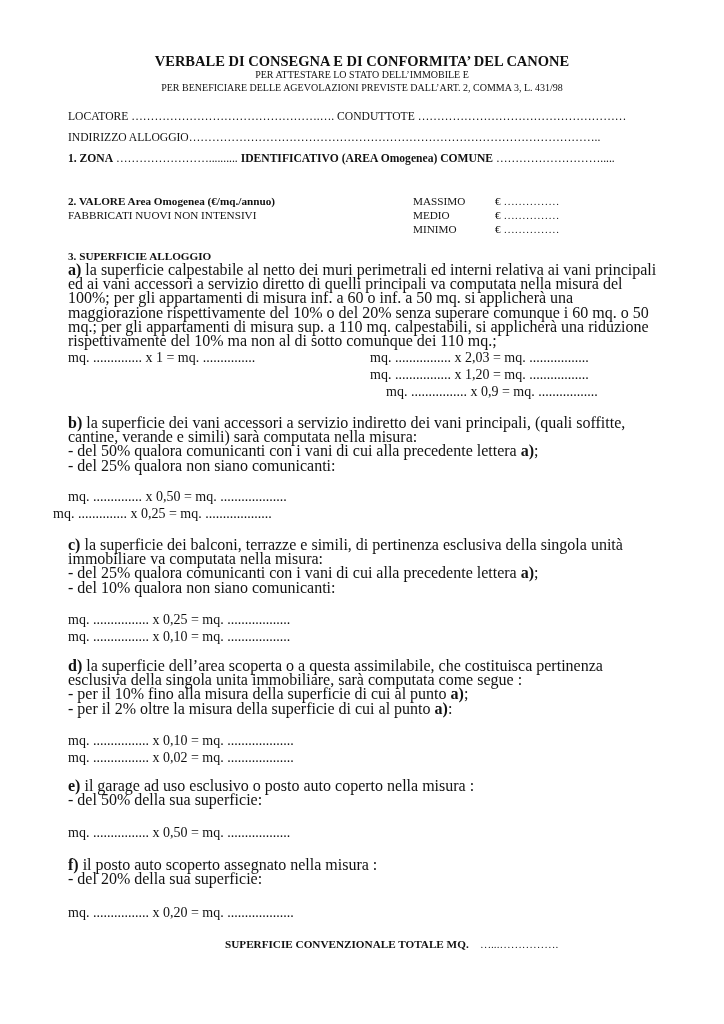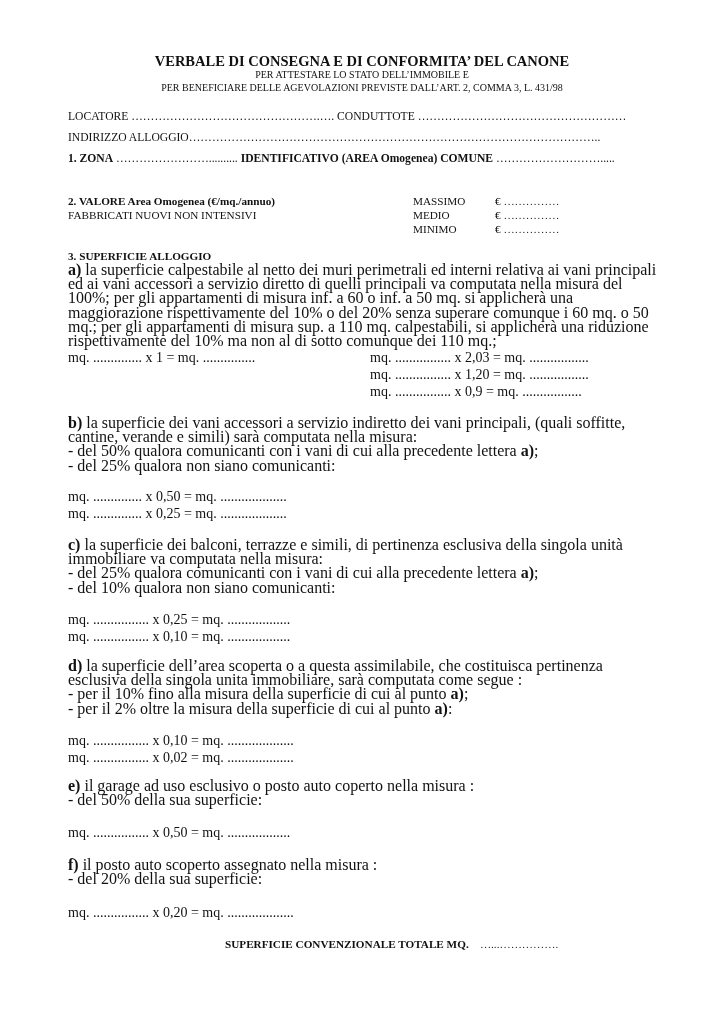--- a/index.html
+++ b/index.html
@@ -56,30 +56,30 @@
 
   <div class="abs small b" style="left:68px; top:250px;">3. SUPERFICIE ALLOGGIO</div>
 
   <div class="para" style="top:263px;">
     <span class="b">a)</span><span> la superficie calpestabile al netto dei muri perimetrali ed interni relativa ai vani principali ed ai vani accessori a servizio diretto di quelli principali va computata nella misura del 100%; per gli appartamenti di misura inf. a 60 o inf. a 50 mq. si applicherà una maggiorazione rispettivamente del 10% o del 20% senza superare comunque i 60 mq. o 50 mq.; per gli appartamenti di misura sup. a 110 mq. calpestabili, si applicherà una riduzione rispettivamente del 10% ma non al di sotto comunque dei 110 mq.;</span>
   </div>
 
   <div class="abs calc" style="left:68px; top:350px;">mq. .............. x 1 = mq. ...............</div>
   <div class="abs calc" style="left:370px; top:350px;">mq. ................ x 2,03 =  mq. .................</div>
   <div class="abs calc" style="left:370px; top:367px;">mq. ................ x 1,20 =  mq. .................</div>
-  <div class="abs calc" style="left:370px; top:384px;">mq. ................ x  0,9  =  mq. .................</div>
+  <div class="abs calc" style="left:386px; top:384px;">mq. ................ x  0,9  =  mq. .................</div>
 
   <div class="para" style="top:416px;">
     <span class="b">b)</span><span> la superficie dei vani accessori a servizio indiretto dei vani principali, (quali soffitte, cantine, verande e simili) sarà computata nella misura:</span><br>
     <span>- del 50% qualora comunicanti con i vani di cui alla precedente lettera </span><span class="b">a)</span><span>;</span><br>
     <span>- del 25% qualora non siano comunicanti:</span>
   </div>
 
   <div class="abs calc" style="left:68px; top:489px;">mq. .............. x 0,50 = mq. ...................</div>
-  <div class="abs calc" style="left:68px; top:506px;">mq. .............. x 0,25 = mq. ...................</div>
+  <div class="abs calc" style="left:53px; top:506px;">mq. .............. x 0,25 = mq. ...................</div>
 
   <div class="para" style="top:538px;">
     <span class="b">c)</span><span> la superficie dei balconi, terrazze e simili, di pertinenza esclusiva della singola unità immobiliare  va computata nella misura:</span><br>
     <span>- del 25% qualora comunicanti con i vani di cui alla precedente lettera </span><span class="b">a)</span><span>;</span><br>
     <span>- del 10% qualora non siano comunicanti:</span>
   </div>
 
   <div class="abs calc" style="left:68px; top:612px;">mq. ................ x 0,25 = mq. ..................</div>
   <div class="abs calc" style="left:68px; top:629px;">mq. ................ x 0,10 = mq. ..................</div>
 

